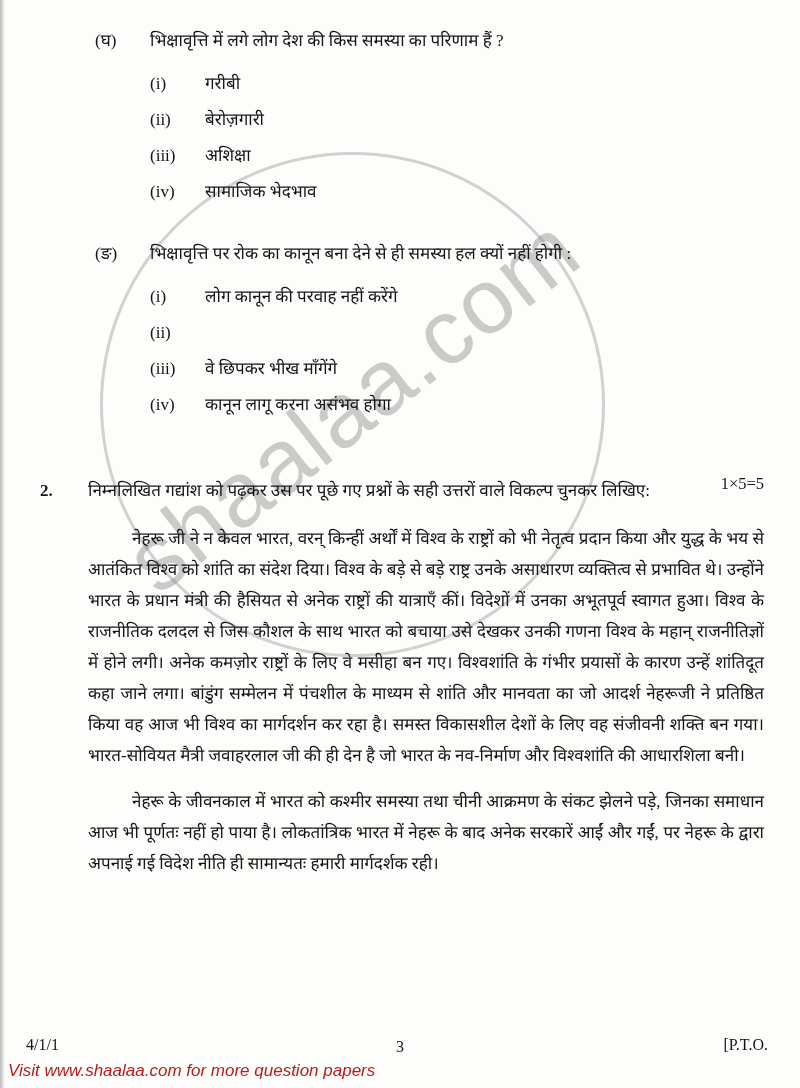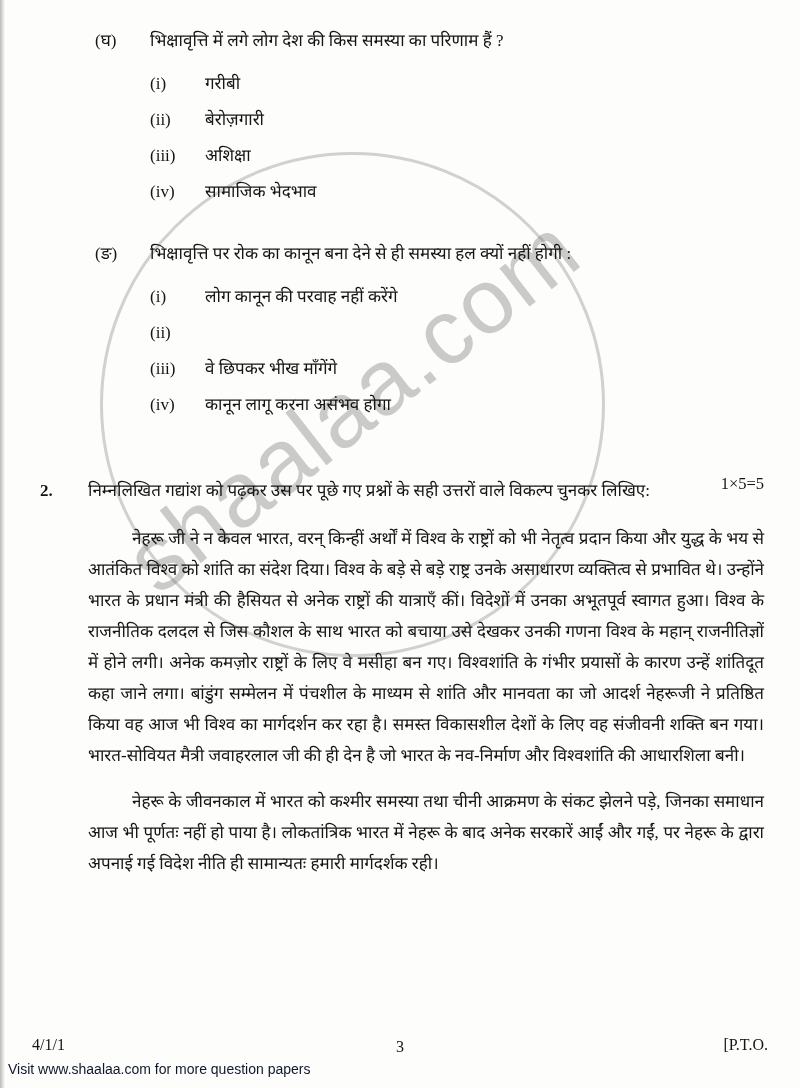--- a/index.html
+++ b/index.html
@@ -69,30 +69,31 @@
     font-size: 17px;
     line-height: 31px;
   }
   
   .footer {
     position: absolute;
     left: 0; top: 1036px; width: 800px;
     z-index: 2;
     font-size: 16px;
   }
-  .footer .f-left  { position: absolute; left: 32px; top: 0; }
+  .footer .f-left  { position: absolute; left: 26px; top: 0; }
   .footer .f-center{ position: absolute; left: 0; right: 0; top: 2px; text-align: center; }
   .footer .f-right { position: absolute; right: 32px; top: 0; }
   .visit-note {
     position: absolute;
     left: 8px; top: 1061px;
     z-index: 2;
     font-family: "Liberation Sans", "DejaVu Sans", sans-serif;
-    font-size: 14px;
-    color: #0f172a;
+    font-size: 17px;
+    color: #b91c1c;
+    font-style: italic;
   }
 </style>
 </head>
 <body>
 
 <div class="page">
   <div class="scan-edge"></div>
 
   <div class="watermark">
     <span>shaalaa.com</span>

